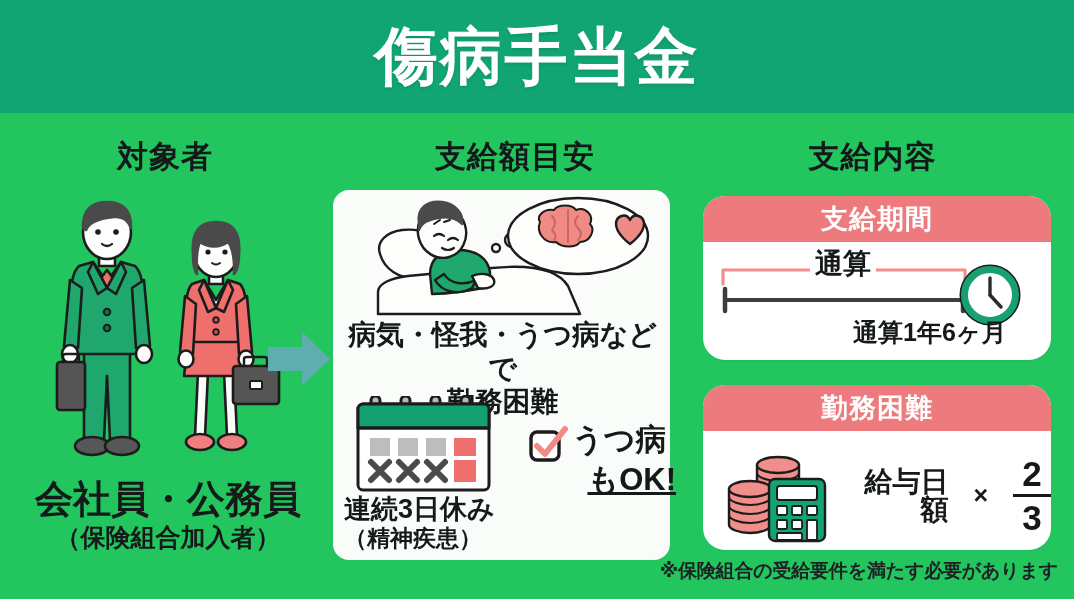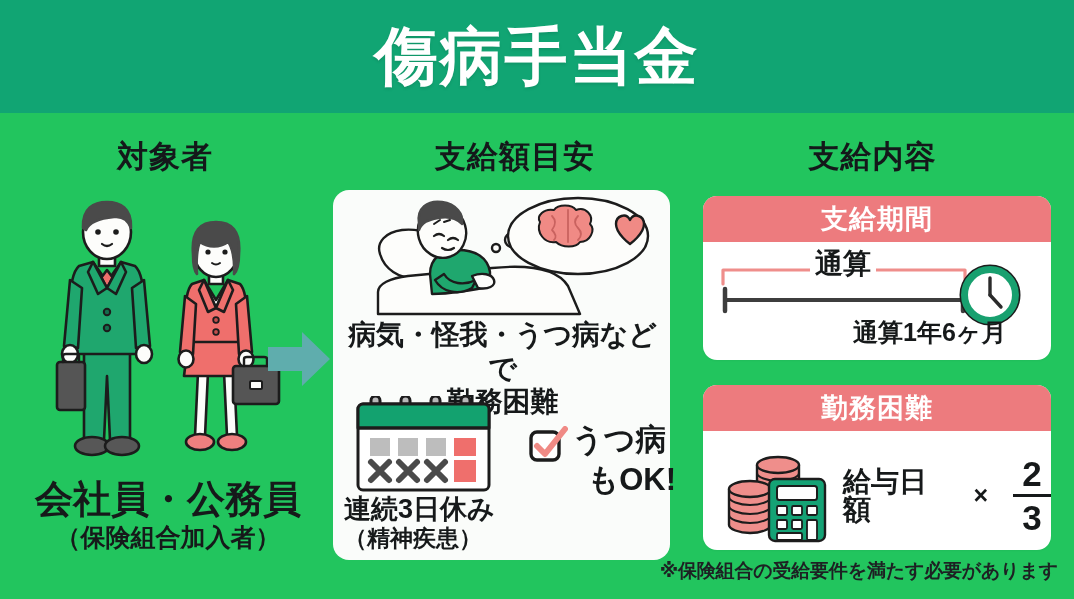--- a/index.html
+++ b/index.html
@@ -165,31 +165,33 @@
     line-height: 1.2;
     margin-top: 1px;
     padding-right: 2px;
   }
   .check-ok {
     font-size: 31px;
     font-weight: bold;
     text-align: right;
     line-height: 1.05;
     padding-right: 4px;
+    text-decoration: underline;
   }
 
   
   .card {
     position: absolute;
     left: 703px;
     width: 348px;
     background: #ffffff;
-    border-radius: 14px;
+    border-radius: 22px;
     overflow: hidden;
     box-shadow: 0 1px 2px rgba(0,0,0,0.04);
+    text-align: right;
   }
   .card.card-1 { top: 196px; height: 164px; }
   .card.card-2 { top: 385px; height: 165px; }
   .card-head {
     height: 46px;
     background: #ed7b7e;
     display: flex;
     align-items: center;
     justify-content: center;
     color: #ffffff;

